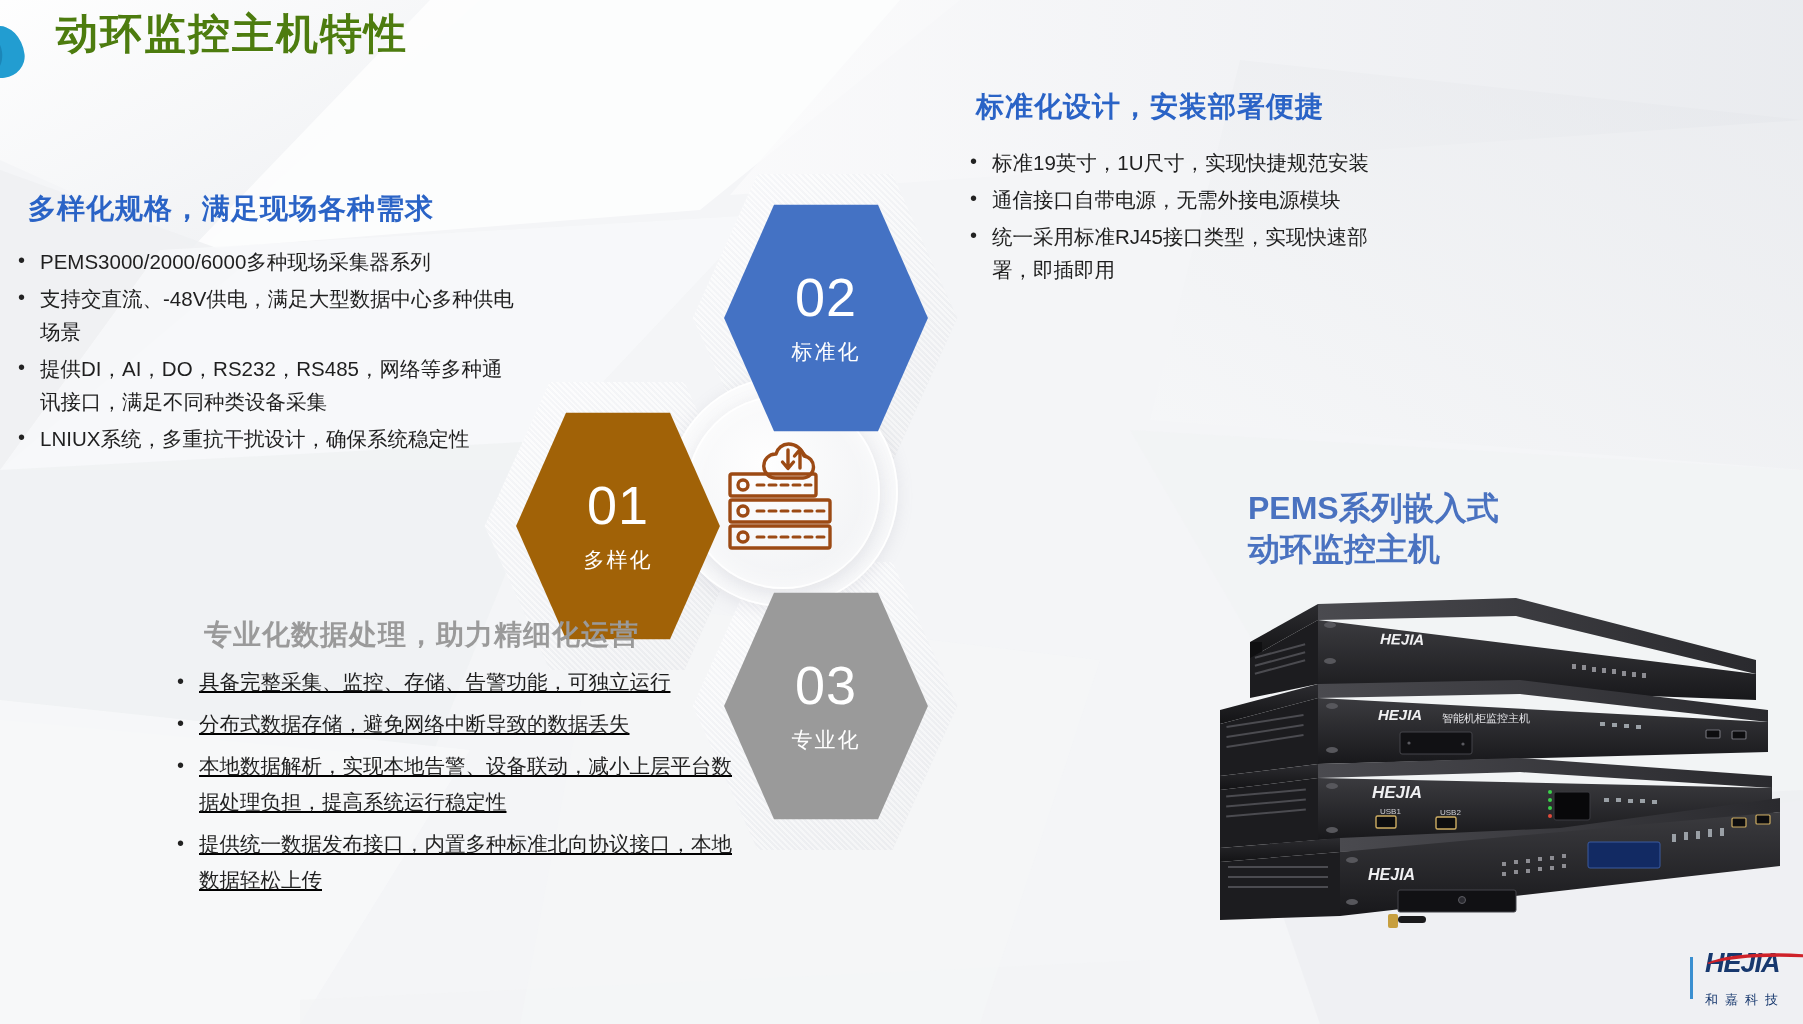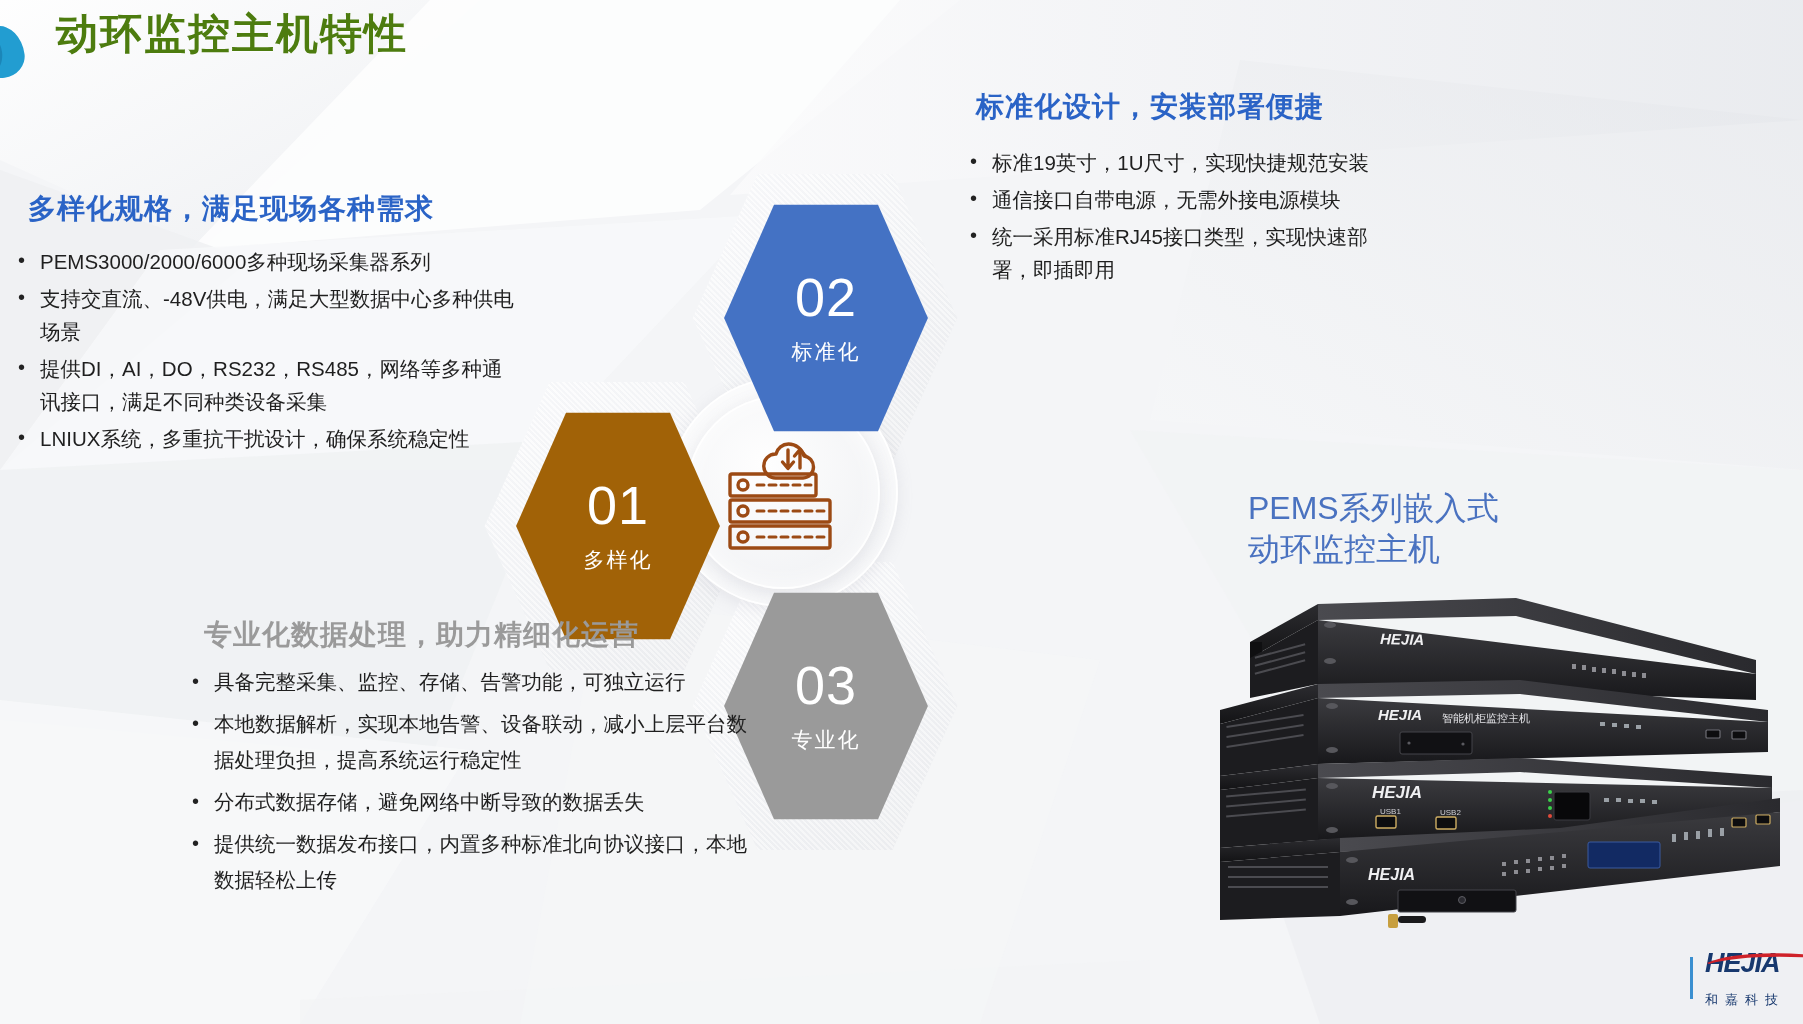--- a/index.html
+++ b/index.html
@@ -53,21 +53,21 @@
     position:relative; padding-left:26px; color:#1f1f1f;
     font-size:20.5px; line-height:33px; margin-bottom:4px;
   }
   ul.bullets li:before{
     content:"•"; position:absolute; left:4px; top:-1px; font-size:20px; color:#222;
   }
   ul.bullets li span{ display:block; }
 
   #list-diversity{ left:14px; top:245px; width:500px; }
   #list-standard { left:966px; top:146px; width:440px; }
-  #list-professional{ left:188px; top:664px; width:560px; }
+  #list-professional{ left:173px; top:664px; width:560px;text-decoration:underline; }
   #list-professional li{ line-height:36px; margin-bottom:6px; }
 
   
   .hex-stage{ position:absolute; left:468px; top:150px; width:580px; height:640px; z-index:4; }
 
   .hex-outer{
     position:absolute;
     clip-path:polygon(25% 2%,75% 2%,99% 50%,75% 98%,25% 98%,1% 50%);
     background:linear-gradient(140deg,#fdfdfe 0%,#f2f3f5 55%,#e9eaec 100%);
     box-shadow:0 10px 26px rgba(120,125,140,.17);
@@ -92,21 +92,21 @@
     border:2px solid rgba(255,255,255,.95);
     box-shadow:0 4px 16px rgba(140,145,160,.16), inset 0 0 24px rgba(255,255,255,.8);
     background:radial-gradient(circle at 40% 35%,#fefefe 0%,#f3f4f6 70%,#edeef1 100%);
   }
 
   .center-icon{ position:absolute; z-index:9; }
 
   
   .product-title{
     position:absolute; left:1248px; top:488px; z-index:6;
-    font-size:32px; font-weight:normal; color:#4a72c0; line-height:1.28;
+    font-size:32px; font-weight:bold; color:#4a72c0; line-height:1.28;
     white-space:nowrap;
   }
   .devices{ position:absolute; left:1220px; top:580px; width:600px; height:350px; z-index:5; }
 
   
   .logo{
     position:absolute; right:18px; bottom:18px; z-index:8;
     display:flex; align-items:center; gap:12px;
   }
   .logo .bar{ width:3px; height:42px; background:#3a8fd0; }
@@ -180,24 +180,24 @@
       <span>统一采用标准RJ45接口类型，实现快速部署，即插即用</span>
     </li>
 </ul>
 
 <div class="sec-head gray" id="head-professional">专业化数据处理，助力精细化运营</div>
 <ul class="bullets" id="list-professional">
   <li>
       <span>具备完整采集、监控、存储、告警功能，可独立运行</span>
     </li>
   <li>
+      <span>分布式数据存储，避免网络中断导致的数据丢失</span>
+    </li>
+  <li>
       <span>本地数据解析，实现本地告警、设备联动，减小上层平台数据处理负担，提高系统运行稳定性</span>
-    </li>
-  <li>
-      <span>分布式数据存储，避免网络中断导致的数据丢失</span>
     </li>
   <li>
       <span>提供统一数据发布接口，内置多种标准北向协议接口，本地数据轻松上传</span>
     </li>
 </ul>
 
 <div class="hex-stage">
 
   <div class="hex-outer" style="left:14px;  top:226px; width:270px; height:300px;"></div>
   <div class="hex-outer" style="left:222px; top:18px;  width:270px; height:300px;"></div>

